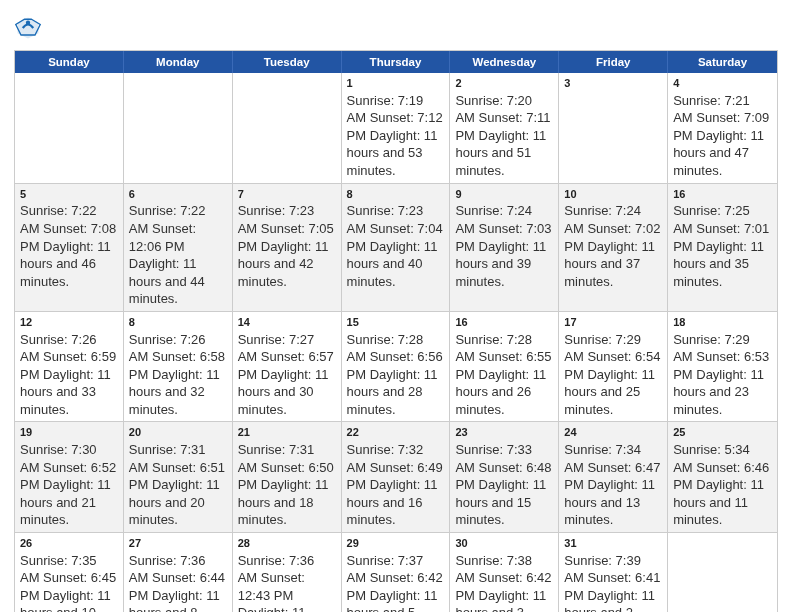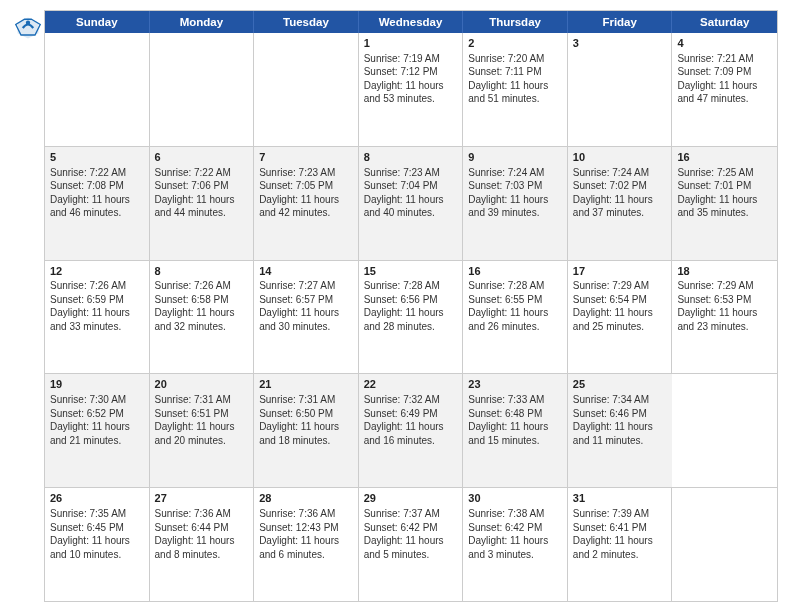--- a/index.html
+++ b/index.html
@@ -8,21 +8,21 @@
       height: 612px;
       font-family: Arial, Helvetica, sans-serif;
       background: #fff;
       overflow: hidden;
     }
     .page {
       width: 792px;
       height: 612px;
       padding: 10px 14px 10px 14px;
       display: flex;
-      flex-direction: row;
+      flex-direction: column;
     }
     .header {
       display: flex;
       justify-content: space-between;
       align-items: flex-start;
       margin-bottom: 8px;
     }
     .logo {
       display: flex;
       align-items: center;
@@ -105,21 +105,21 @@
     .cal-cell:last-child { border-right: none; }
     .cal-cell.shaded { background: #f2f2f2; }
     .day-num {
       font-size: 11px;
       font-weight: bold;
       color: #222;
       display: block;
       margin-bottom: 1px;
     }
     .cell-text {
-      font-size: 10px;
+      font-size: 13px;
       color: #333;
       line-height: 1.35;
     }
   </style>
 </head>
 <body>
 
 <div class="page">
   <div class="header">
     <div class="logo">
@@ -138,22 +138,22 @@
       <div class="month-title"></div>
       <div class="location"></div>
     </div>
   </div>
 
   <div class="calendar">
     <div class="cal-header">
     <div class="cal-header-cell">Sunday</div>
         <div class="cal-header-cell">Monday</div>
         <div class="cal-header-cell">Tuesday</div>
+        <div class="cal-header-cell">Thursday</div>
         <div class="cal-header-cell">Wednesday</div>
-        <div class="cal-header-cell">Thursday</div>
         <div class="cal-header-cell">Friday</div>
         <div class="cal-header-cell">Saturday</div>
       </div>
     <div class="cal-body">
     <div class="cal-row">
           <div class="cal-cell"></div>
           <div class="cal-cell"></div>
           <div class="cal-cell"></div>
           <div class="cal-cell">
             <span class="day-num">1</span>
@@ -184,21 +184,21 @@
           <div class="cal-cell shaded">
             <span class="day-num">5</span>
             <div class="cell-text">Sunrise: 7:22 AM
 Sunset: 7:08 PM
 Daylight: 11 hours
 and 46 minutes.</div>
           </div>
           <div class="cal-cell shaded">
             <span class="day-num">6</span>
             <div class="cell-text">Sunrise: 7:22 AM
-Sunset: 7:06 PM
+Sunset: 12:06 PM
 Daylight: 11 hours
 and 44 minutes.</div>
           </div>
           <div class="cal-cell shaded">
             <span class="day-num">7</span>
             <div class="cell-text">Sunrise: 7:23 AM
 Sunset: 7:05 PM
 Daylight: 11 hours
 and 42 minutes.</div>
           </div>
@@ -312,22 +312,29 @@
 and 16 minutes.</div>
           </div>
           <div class="cal-cell shaded">
             <span class="day-num">23</span>
             <div class="cell-text">Sunrise: 7:33 AM
 Sunset: 6:48 PM
 Daylight: 11 hours
 and 15 minutes.</div>
           </div>
           <div class="cal-cell shaded">
+            <span class="day-num">24</span>
+            <div class="cell-text">Sunrise: 7:34 AM
+Sunset: 6:47 PM
+Daylight: 11 hours
+and 13 minutes.</div>
+          </div>
+          <div class="cal-cell shaded">
             <span class="day-num">25</span>
-            <div class="cell-text">Sunrise: 7:34 AM
+            <div class="cell-text">Sunrise: 5:34 AM
 Sunset: 6:46 PM
 Daylight: 11 hours
 and 11 minutes.</div>
           </div>
         </div>
         <div class="cal-row">
           <div class="cal-cell">
             <span class="day-num">26</span>
             <div class="cell-text">Sunrise: 7:35 AM
 Sunset: 6:45 PM

